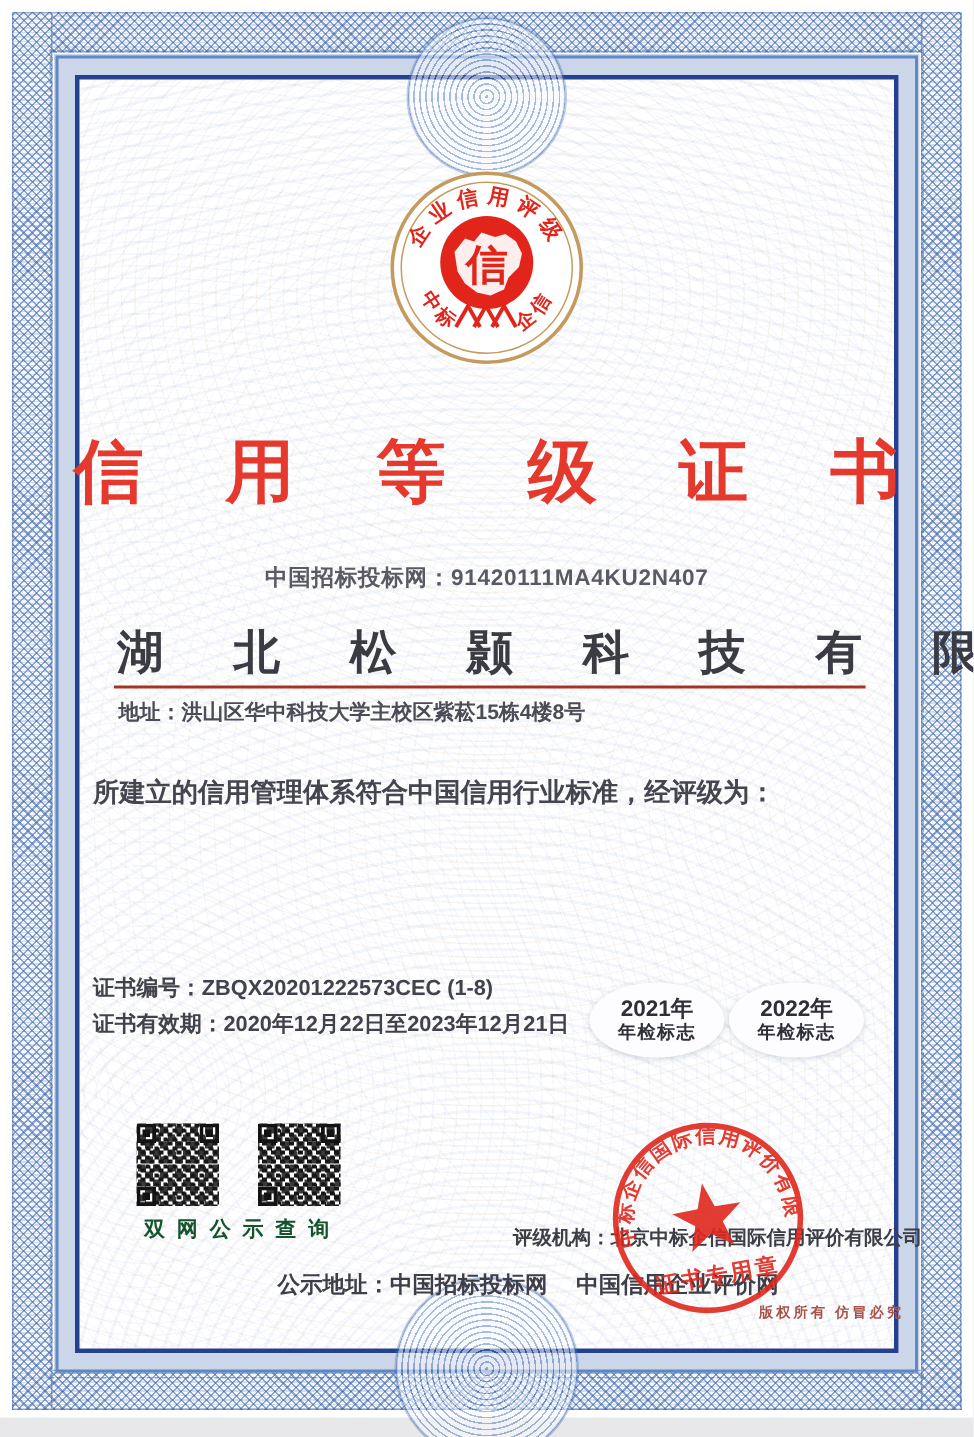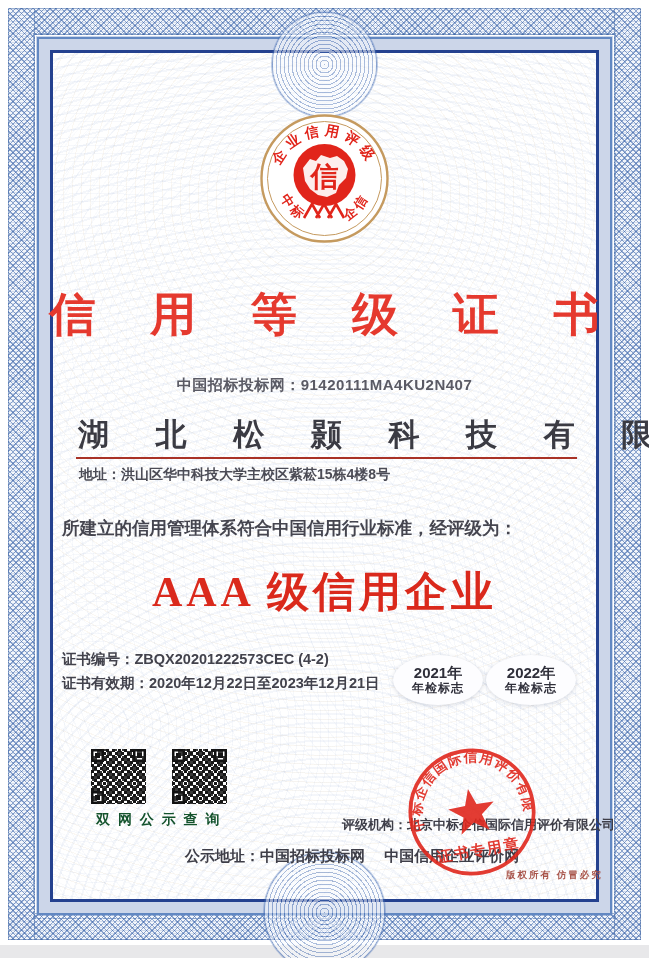--- a/index.html
+++ b/index.html
@@ -124,24 +124,23 @@
   </div>
 
   <div class="abs cert-title">信 用 等 级 证 书</div>
   <div class="abs credit-code">中国招标投标网：91420111MA4KU2N407</div>
 
   <div class="abs company">湖 北 松 颢 科 技 有 限 公 司</div>
   <div class="abs company-underline"></div>
   <div class="abs address">地址：洪山区华中科技大学主校区紫菘15栋4楼8号</div>
 
   <div class="abs statement">所建立的信用管理体系符合中国信用行业标准，经评级为：</div>
-  <div class="abs rating">AAA 级信用企业</div>
 
   <div class="abs details">
-    <div>证书编号：ZBQX20201222573CEC (4-2)</div>
+    <div>证书编号：ZBQX20201222573CEC (1-8)</div>
     <div>证书有效期：2020年12月22日至2023年12月21日</div>
   </div>
 
   <div class="badge badge-1">
     <div class="yr">2021年</div>
     <div class="lb">年检标志</div>
   </div>
   <div class="badge badge-2">
     <div class="yr">2022年</div>
     <div class="lb">年检标志</div>

